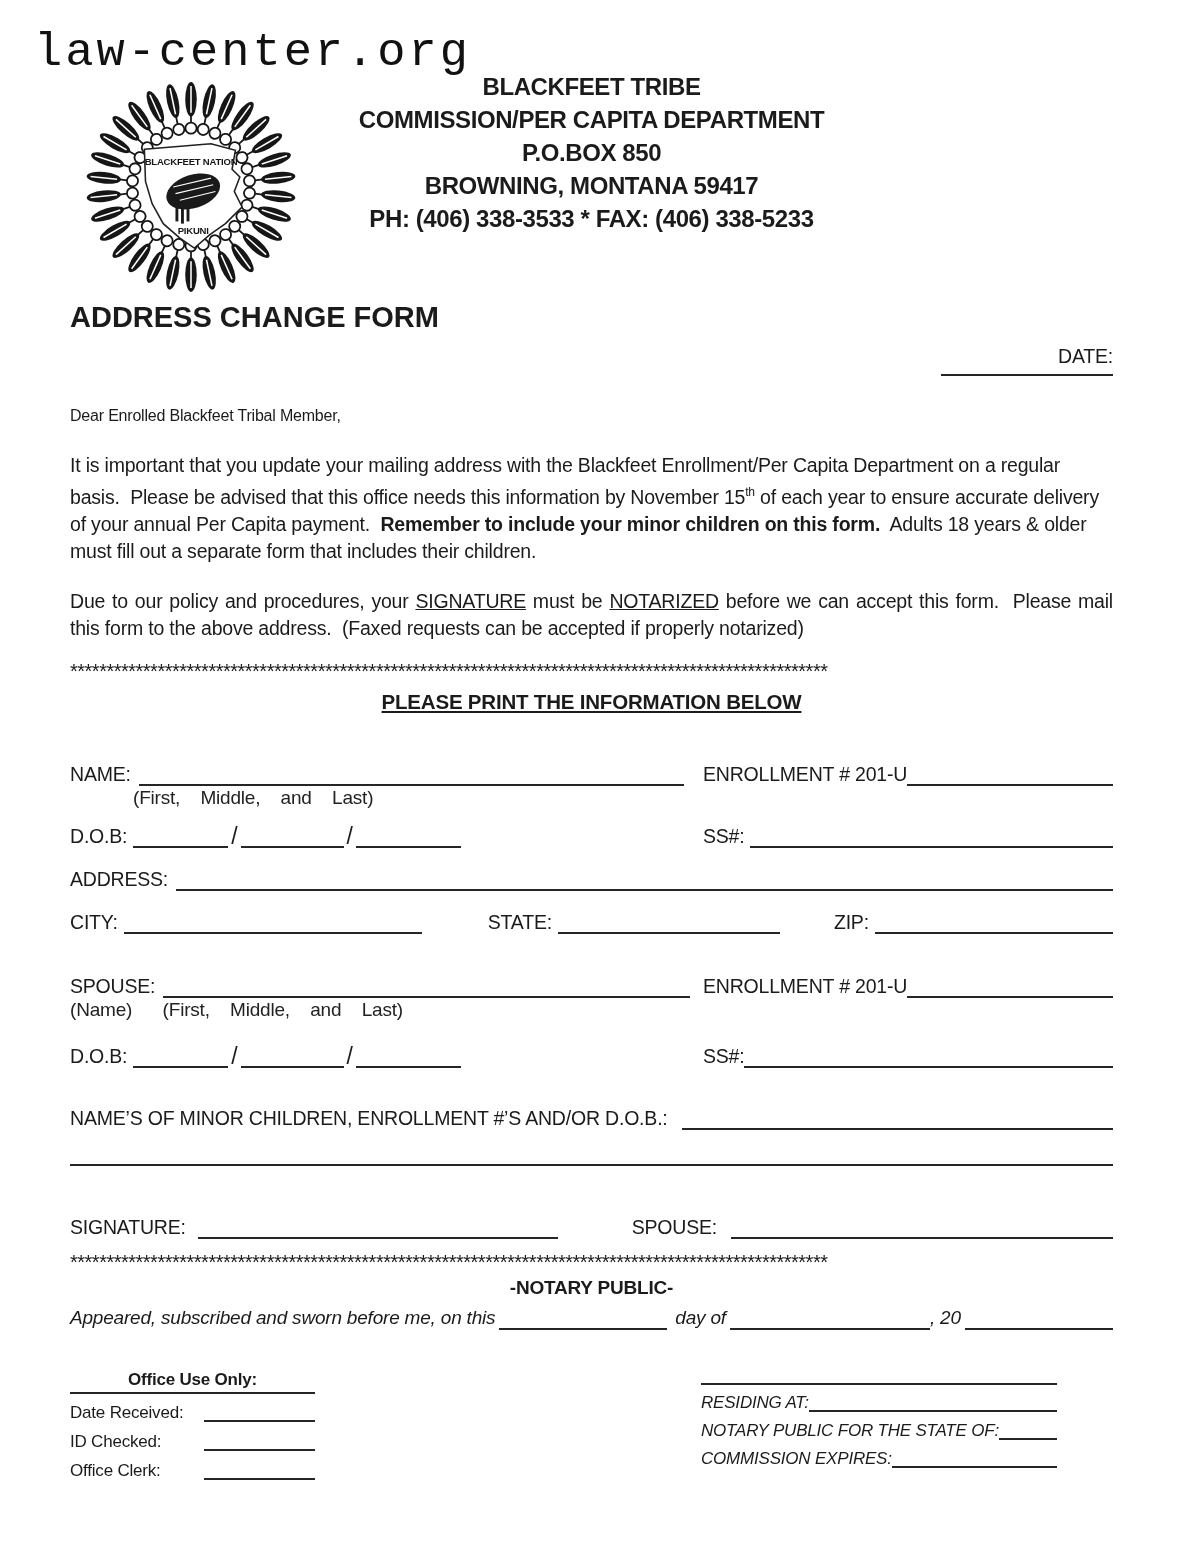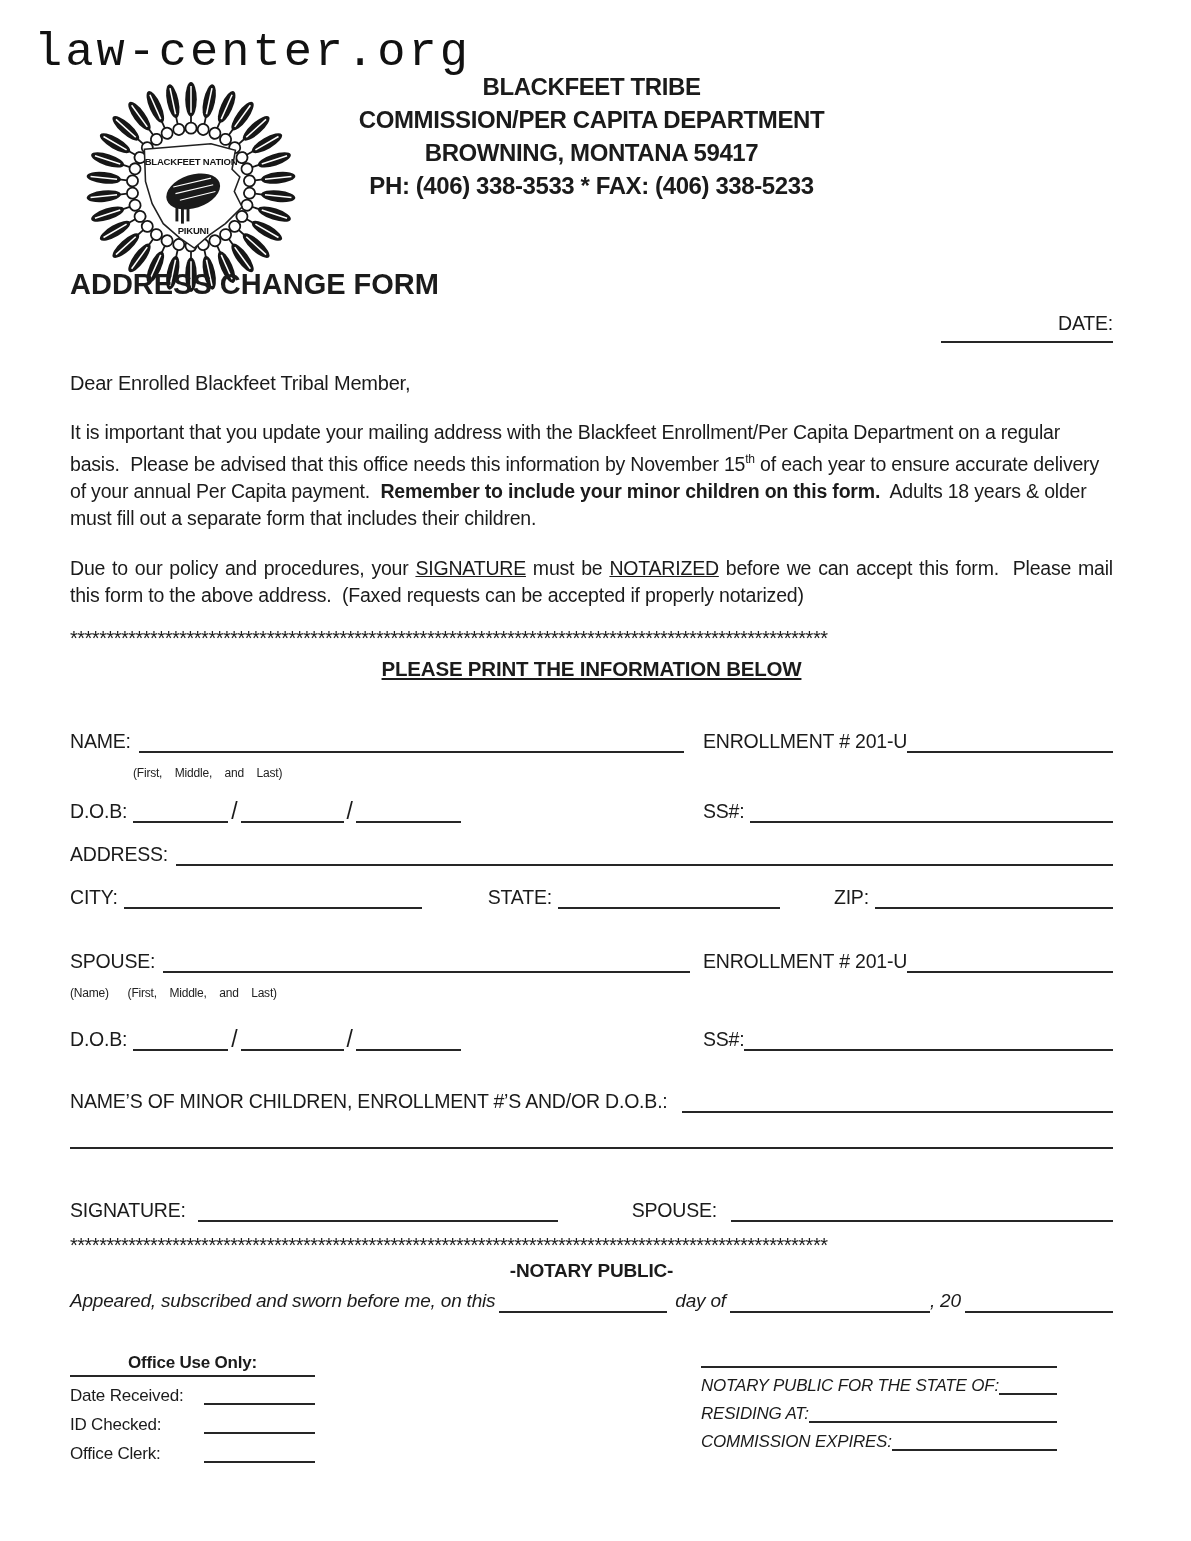--- a/index.html
+++ b/index.html
@@ -21,31 +21,31 @@
   .letterhead { padding-top:70px; text-align:center; font-weight:bold; font-size:24px; line-height:33px; letter-spacing:-0.4px; }
   .form-title { margin-top:62px; text-align:left; font-size:29px; font-weight:bold; letter-spacing:0; line-height:40px; }
 
   .frow { display:flex; align-items:flex-end; font-size:19.5px; line-height:26px; }
   .frow .lbl { white-space:nowrap; }
   .blank { display:inline-block; border-bottom:2px solid #262626; height:5px; margin-bottom:1px; }
   .grow { flex:1; }
   .rgroup { margin-left:auto; width:410px; display:flex; align-items:flex-end; }
 
   .date-row { margin-top:6px;flex-direction:column; }
-  .salutation { margin:26px 0 0 0; font-size:20px; line-height:26px; }
+  .salutation { margin:26px 0 0 0; font-size:16px; line-height:26px; }
   .para { margin:23px 0 0 0; font-size:19.5px; line-height:27px; white-space:pre-wrap; }
   .justify { text-align:justify; }
   .u { text-decoration:underline; }
   sup { font-size:0.62em; }
 
   .separator { margin-top:17px; font-size:20px; line-height:24px; white-space:nowrap; overflow:hidden; letter-spacing:-0.5px; }
   .print-heading { margin-top:6px; text-align:center; font-weight:bold; font-size:20.5px; line-height:26px; }
 
   .name-row { margin-top:46px; }
-  .sublabel { margin-top:10px; font-size:12px; line-height:18px; white-space:pre; color:#222; }
+  .sublabel { margin-top:2px; font-size:19px; line-height:18px; white-space:pre; color:#222; }
   .sub-indent { margin-left:63px; }
   .dob-row { margin-top:16px; }
   .slash { font-size:23px; padding:0 3px; }
   .address-row { margin-top:17px; }
   .city-row { margin-top:17px; }
   .spouse-row { margin-top:38px; }
   .dob2-row { margin-top:24px; }
   .children-row { margin-top:36px; }
   .cont-blank { margin-top:28px; }
   .signature-row { margin-top:48px; }
@@ -266,20 +266,21 @@
       <rect x="96" y="118" width="2.6" height="13" fill="#1a1a1a"></rect>
     </g>
     <text x="102" y="142" font-size="8.6" text-anchor="middle" fill="#161616">PIKUNI</text>
   </svg>
 
   <div class="content">
 
     <div class="letterhead">
       <div>BLACKFEET TRIBE</div>
       <div>COMMISSION/PER CAPITA DEPARTMENT</div>
+      <div>P.O.BOX 850</div>
       <div>BROWNING, MONTANA 59417</div>
       <div>PH: (406) 338-3533 * FAX: (406) 338-5233</div>
     </div>
 
     <div class="form-title">ADDRESS CHANGE FORM</div>
 
     <div class="frow date-row">
       <span class="lbl">DATE:</span>
       <span class="blank" style="width:172px; margin-left:6px"></span>
     </div>
@@ -392,25 +393,25 @@
           <span class="blank grow"></span>
         </div>
         <div class="orow">
           <span class="olbl">Office Clerk:</span>
           <span class="blank grow"></span>
         </div>
       </div>
       <div class="notary-block">
         <div class="nb-topline"></div>
         <div class="nrow">
+          <span>RESIDING AT:</span>
+          <span class="blank grow"></span>
+        </div>
+        <div class="nrow">
           <span>NOTARY PUBLIC FOR THE STATE OF:</span>
-          <span class="blank grow"></span>
-        </div>
-        <div class="nrow">
-          <span>RESIDING AT:</span>
           <span class="blank grow"></span>
         </div>
         <div class="nrow">
           <span>COMMISSION EXPIRES:</span>
           <span class="blank grow"></span>
         </div>
       </div>
     </div>
 
   </div>

